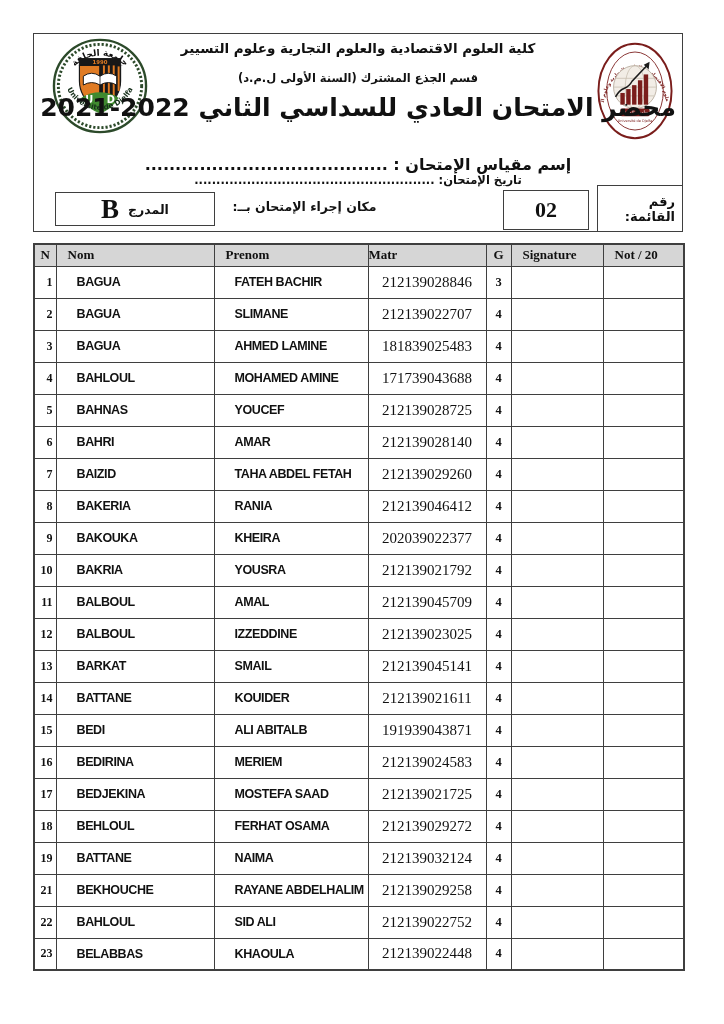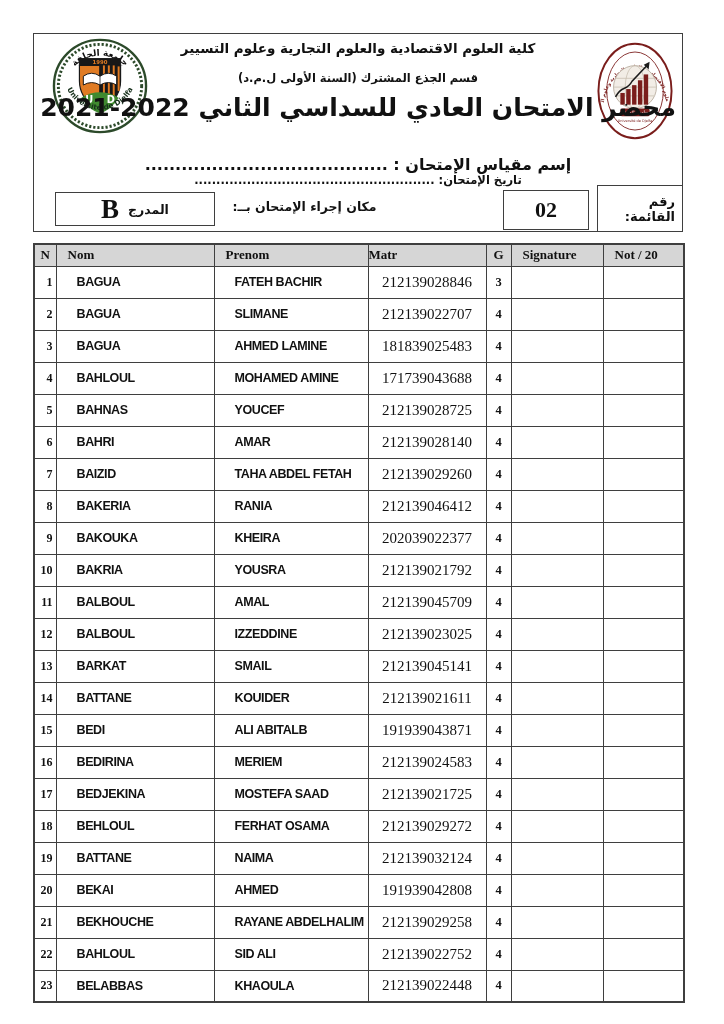--- a/index.html
+++ b/index.html
@@ -341,29 +341,20 @@
         <tr>
         <td class="c-n">19</td>
         <td class="c-name">BATTANE</td>
         <td class="c-name">NAIMA</td>
         <td class="c-matr">212139032124</td>
         <td class="c-g">4</td>
         <td class="c-sig"></td>
         <td class="c-note"></td>
       </tr>
         <tr>
-        <td class="c-n">20</td>
-        <td class="c-name">BEKAI</td>
-        <td class="c-name">AHMED</td>
-        <td class="c-matr">191939042808</td>
-        <td class="c-g">4</td>
-        <td class="c-sig"></td>
-        <td class="c-note"></td>
-      </tr>
-        <tr>
         <td class="c-n">21</td>
         <td class="c-name">BEKHOUCHE</td>
         <td class="c-name">RAYANE ABDELHALIM</td>
         <td class="c-matr">212139029258</td>
         <td class="c-g">4</td>
         <td class="c-sig"></td>
         <td class="c-note"></td>
       </tr>
         <tr>
         <td class="c-n">22</td>

